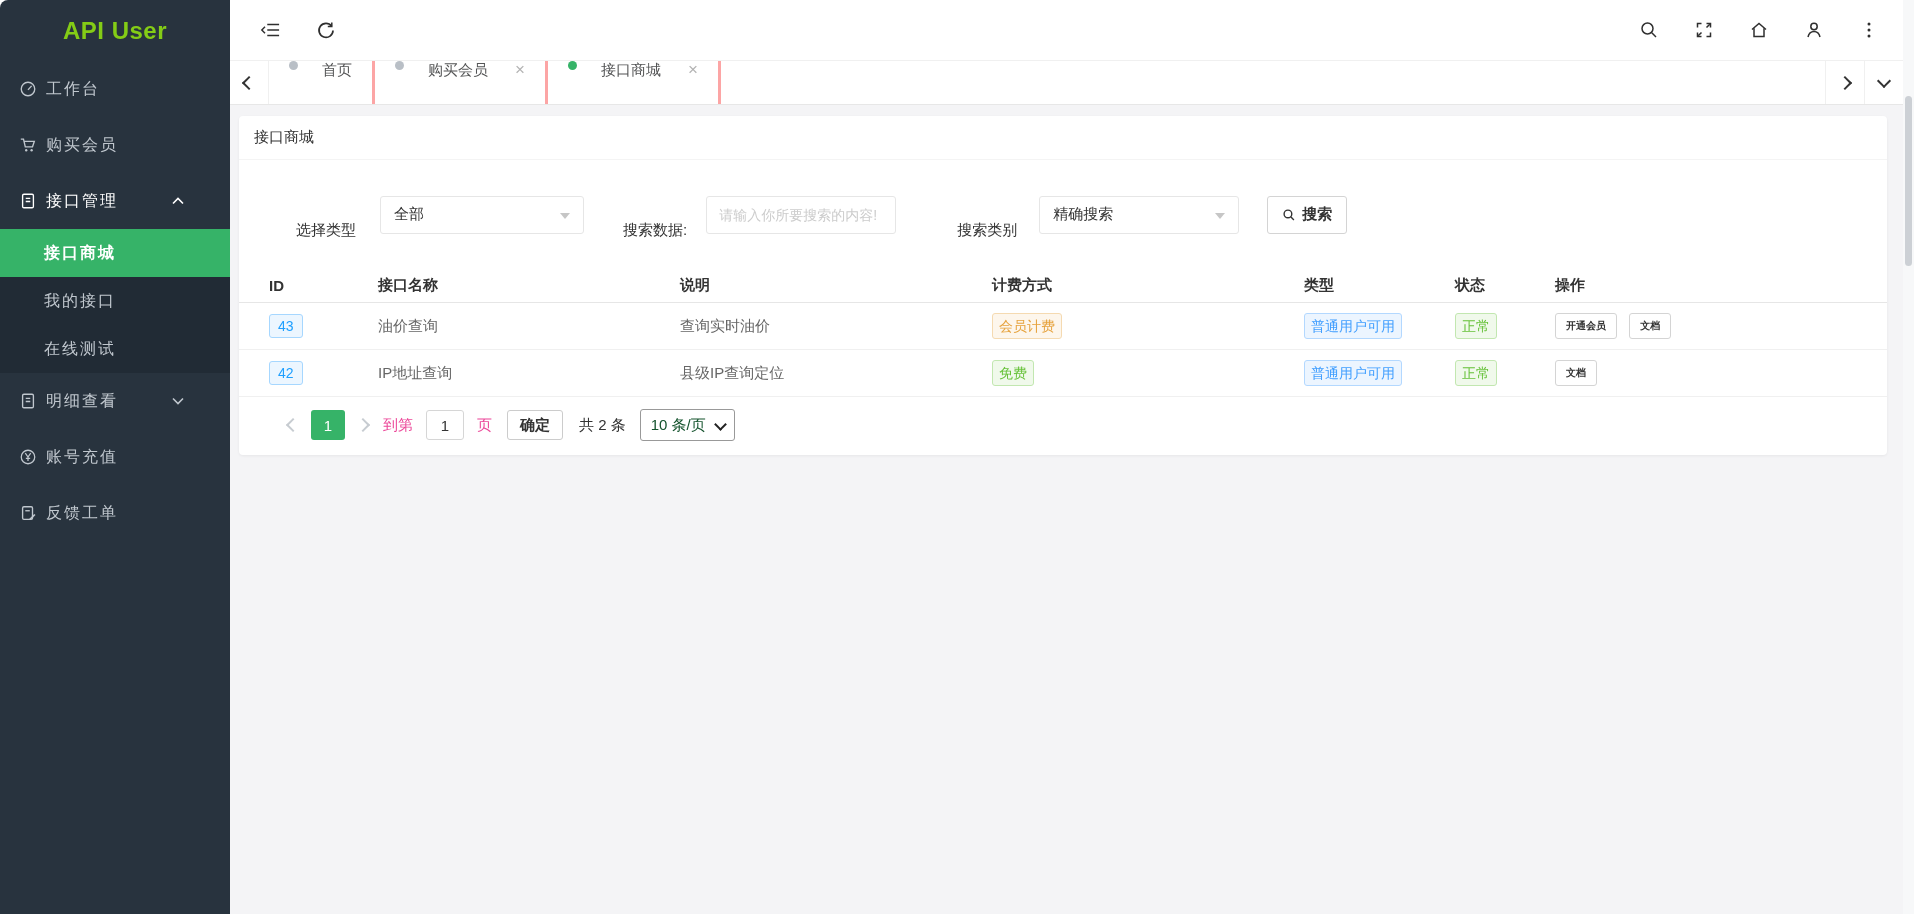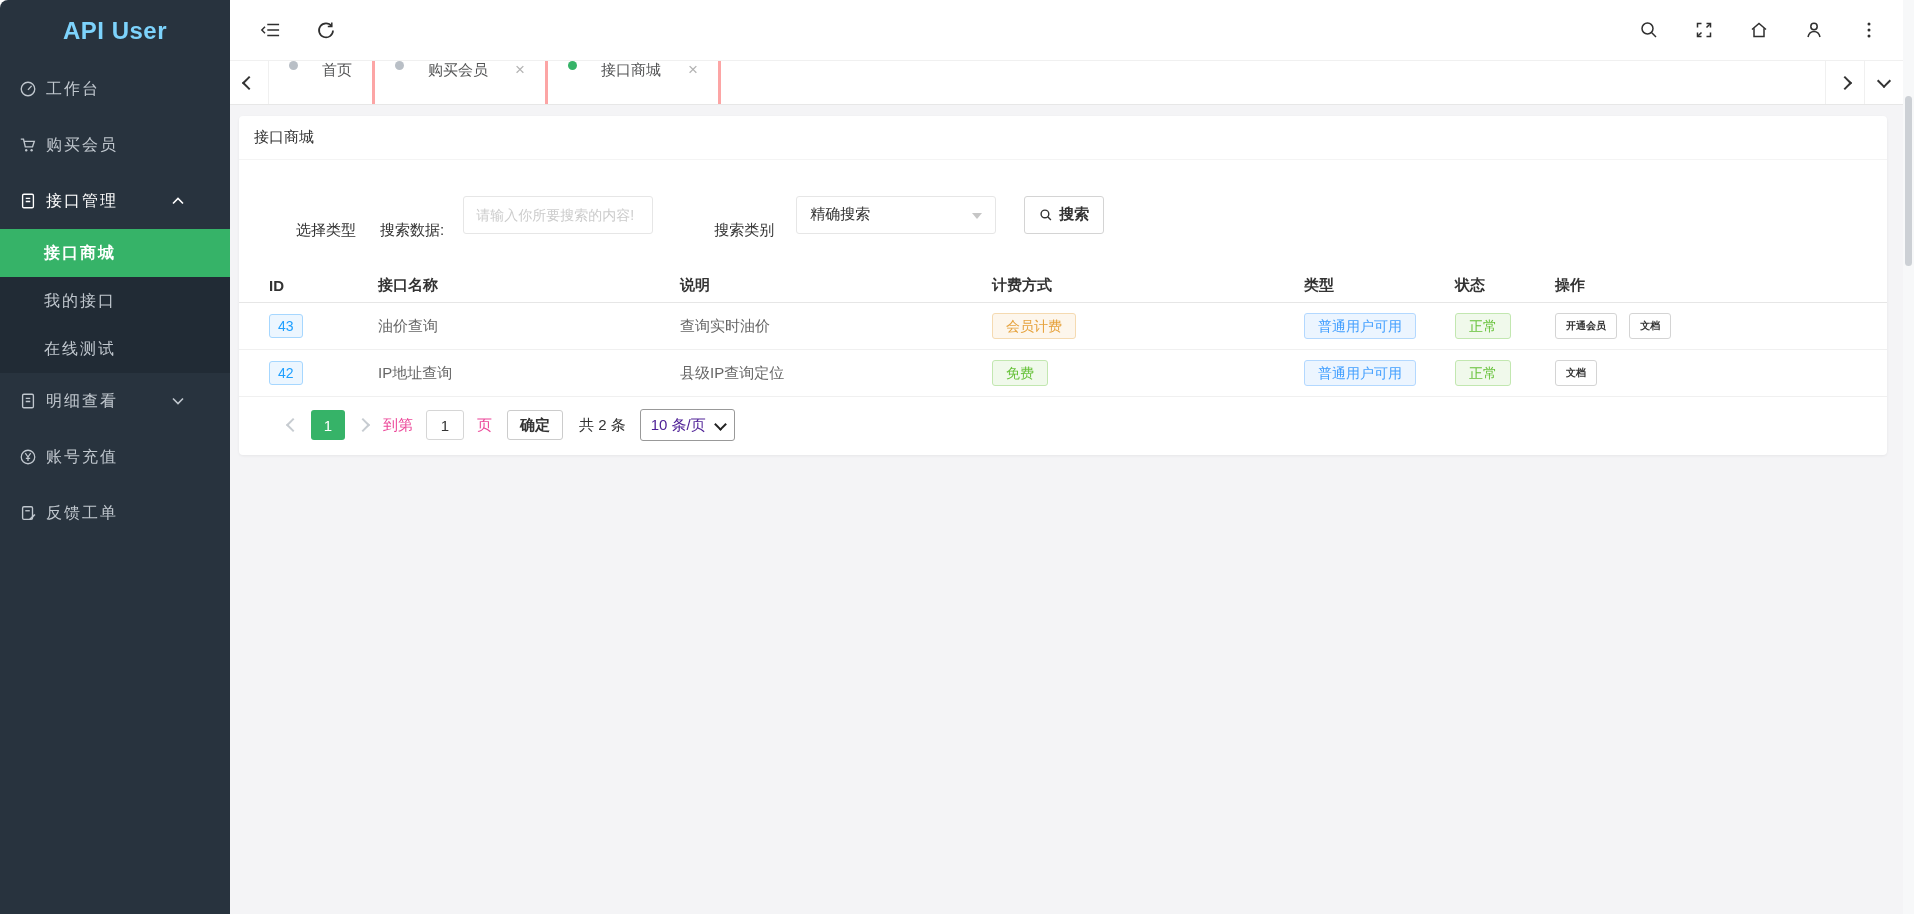--- a/index.html
+++ b/index.html
@@ -3,21 +3,21 @@
 <meta charset="utf-8">
 <style>
   html,body{margin:0;padding:0;}
   .app{width:1914px;height:914px;position:relative;background:#fff;overflow:hidden;
        font-family:"Liberation Sans","DejaVu Sans",sans-serif;-webkit-font-smoothing:antialiased;}
   svg{display:block;}
 
   
   .sidebar{position:absolute;left:0;top:0;bottom:0;width:230px;background:#28333e;border-top-left-radius:8px;}
   .logo{height:61px;display:flex;align-items:center;justify-content:center;
-        color:#7dd3fc;font-size:24px;font-weight:bold;letter-spacing:.5px;}
+        color:#84cc16;font-size:24px;font-weight:bold;letter-spacing:.5px;}
   .side-item{position:relative;height:56px;display:flex;align-items:center;padding-left:19px;
              color:#c0c7ce;font-size:16px;letter-spacing:2px;cursor:pointer;}
   .side-item.lit{color:#fff;}
   .side-item .ic{width:18px;height:18px;margin-right:9px;flex:none;}
   .side-item .ic svg{width:18px;height:18px;}
   .side-chev{position:absolute;right:46px;width:12px;height:8px;}
   .side-chev svg{width:12px;height:8px;}
   .submenu{background:#212b35;}
   .sub-item{height:48px;display:flex;align-items:center;padding-left:44px;color:#c0c7ce;
             font-size:16px;letter-spacing:2px;cursor:pointer;}
@@ -67,21 +67,21 @@
   .search-btn{height:38px;padding:0 14px;background:#fff;border:1px solid #d4d4d4;border-radius:3px;
               font-size:15px;font-weight:bold;color:#333;display:flex;align-items:center;gap:6px;cursor:pointer;
               font-family:"Liberation Sans","DejaVu Sans",sans-serif;}
   .search-btn svg{width:14px;height:14px;}
 
   table.grid{width:100%;border-collapse:collapse;table-layout:fixed;font-size:15px;}
   .grid th{height:34px;text-align:left;color:#333;font-weight:bold;border-bottom:1px solid #e6e6e6;padding:0 10px 0 0;}
   .grid td{height:46px;color:#666;border-bottom:1px solid #f0f0f0;padding:0 10px 0 0;}
   .grid th:first-child,.grid td:first-child{padding-left:30px;}
 
-  .badge{display:inline-block;padding:3px 13px;font-size:14px;border-radius:3px;border:1px solid;line-height:1.35;}
+  .badge{display:inline-block;padding:3px 6px;font-size:14px;border-radius:3px;border:1px solid;line-height:1.35;}
   .badge.id{color:#1e9fff;background:#ecf6ff;border-color:#a6d7ff;padding:2px 8px;}
   .badge.warning{color:#e6a23c;background:#fdf6ec;border-color:#f5dab1;}
   .badge.success{color:#67c23a;background:#f0f9eb;border-color:#c2e7b0;}
   .badge.info{color:#409eff;background:#ecf5ff;border-color:#b3d8ff;}
   .mini-btn{display:inline-block;background:#fff;border:1px solid #d4d4d4;border-radius:3px;padding:5px 10px;
             font-size:10px;font-weight:bold;color:#333;cursor:pointer;margin-right:8px;
             font-family:"Liberation Sans","DejaVu Sans",sans-serif;}
 
   .pager{display:flex;align-items:center;padding:12px 15px 14px 41px;font-size:15px;}
   .pg-chevbox{width:26px;display:flex;justify-content:center;cursor:pointer;}
@@ -90,21 +90,21 @@
               align-items:center;justify-content:center;margin:0 5px;}
   .pg-text{color:#ec4899;margin:0 7px;}
   .pg-input{width:38px;height:30px;border:1px solid #d6d6d6;border-radius:3px;text-align:center;font-size:15px;
             color:#333;margin:0 6px;outline:none;box-sizing:border-box;
             font-family:"Liberation Sans","DejaVu Sans",sans-serif;}
   .pg-btn{height:30px;padding:0 12px;margin:0 8px;background:#fff;border:1px solid #ccc;border-radius:3px;
           font-weight:bold;font-size:15px;color:#333;cursor:pointer;
           font-family:"Liberation Sans","DejaVu Sans",sans-serif;}
   .pg-total{color:#333;margin:0 8px;}
   .pg-select{position:relative;height:30px;border:1px solid #999;border-radius:3px;display:flex;align-items:center;
-             padding:0 28px 0 10px;color:#4c1d95;cursor:pointer;margin-left:6px;background:#fff;}
+             padding:0 28px 0 10px;color:#14532d;cursor:pointer;margin-left:6px;background:#fff;}
   .pg-select .chev{position:absolute;right:9px;top:10px;width:7px;height:7px;border-width:2px;border-color:#222;
                    transform:rotate(-45deg);}
 
   
   .scroll-strip{position:absolute;right:0;top:0;bottom:0;width:11px;background:#f7f8f9;}
   .scroll-thumb{position:absolute;left:2px;top:96px;width:7px;height:170px;background:#ccd0d5;border-radius:4px;}
 </style>
 </head>
 <body>
 
@@ -282,20 +282,24 @@
         </div>
     </div>
 
     <div class="content">
       <div class="card">
 
         <div class="card-header">接口商城</div>
 
         <div class="filter">
           <span class="flabel" style="margin-right:24px">选择类型</span>
+          <div class="select" style="width:204px;margin-right:39px">
+            <span>全部</span>
+            <span class="caret"></span>
+          </div>
 
           <span class="flabel" style="margin-right:19px">搜索数据:</span>
           <input class="search-input" style="margin-right: 61px;" type="text" placeholder="请输入你所要搜索的内容!">
 
           <span class="flabel" style="margin-right:22px">搜索类别</span>
           <div class="select" style="width:200px;margin-right:28px">
             <span>精确搜索</span>
             <span class="caret"></span>
           </div>
 

